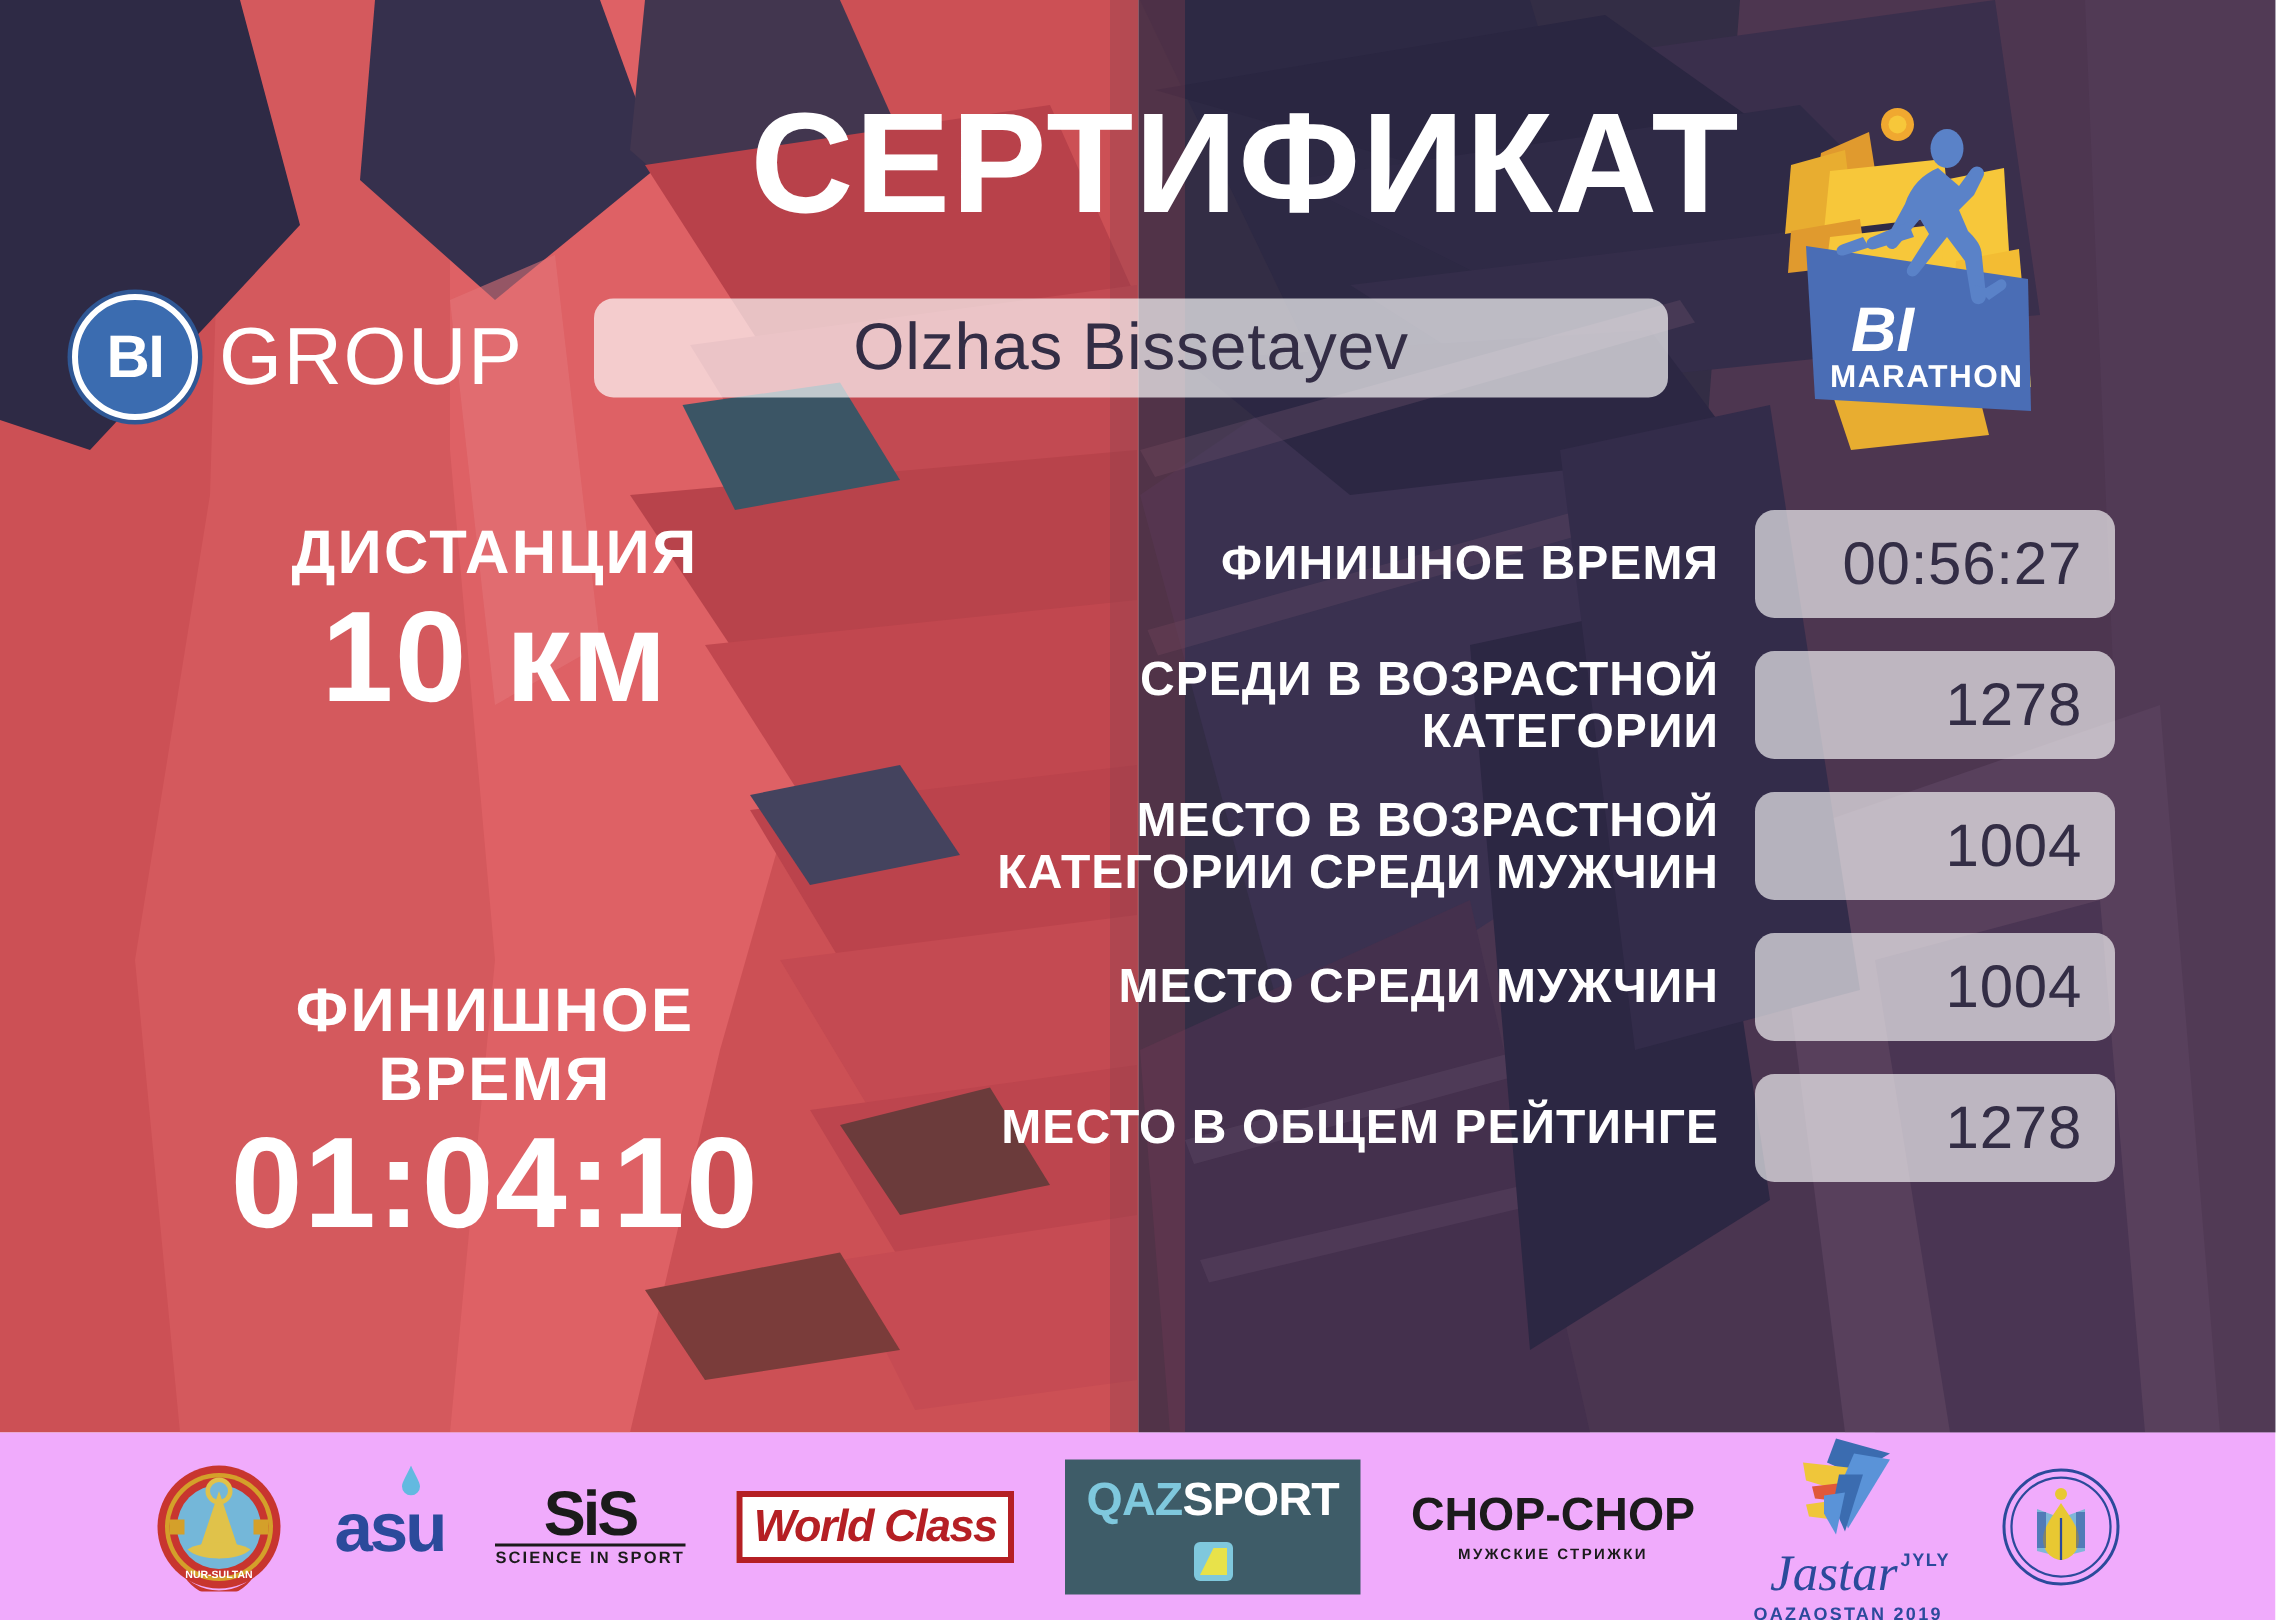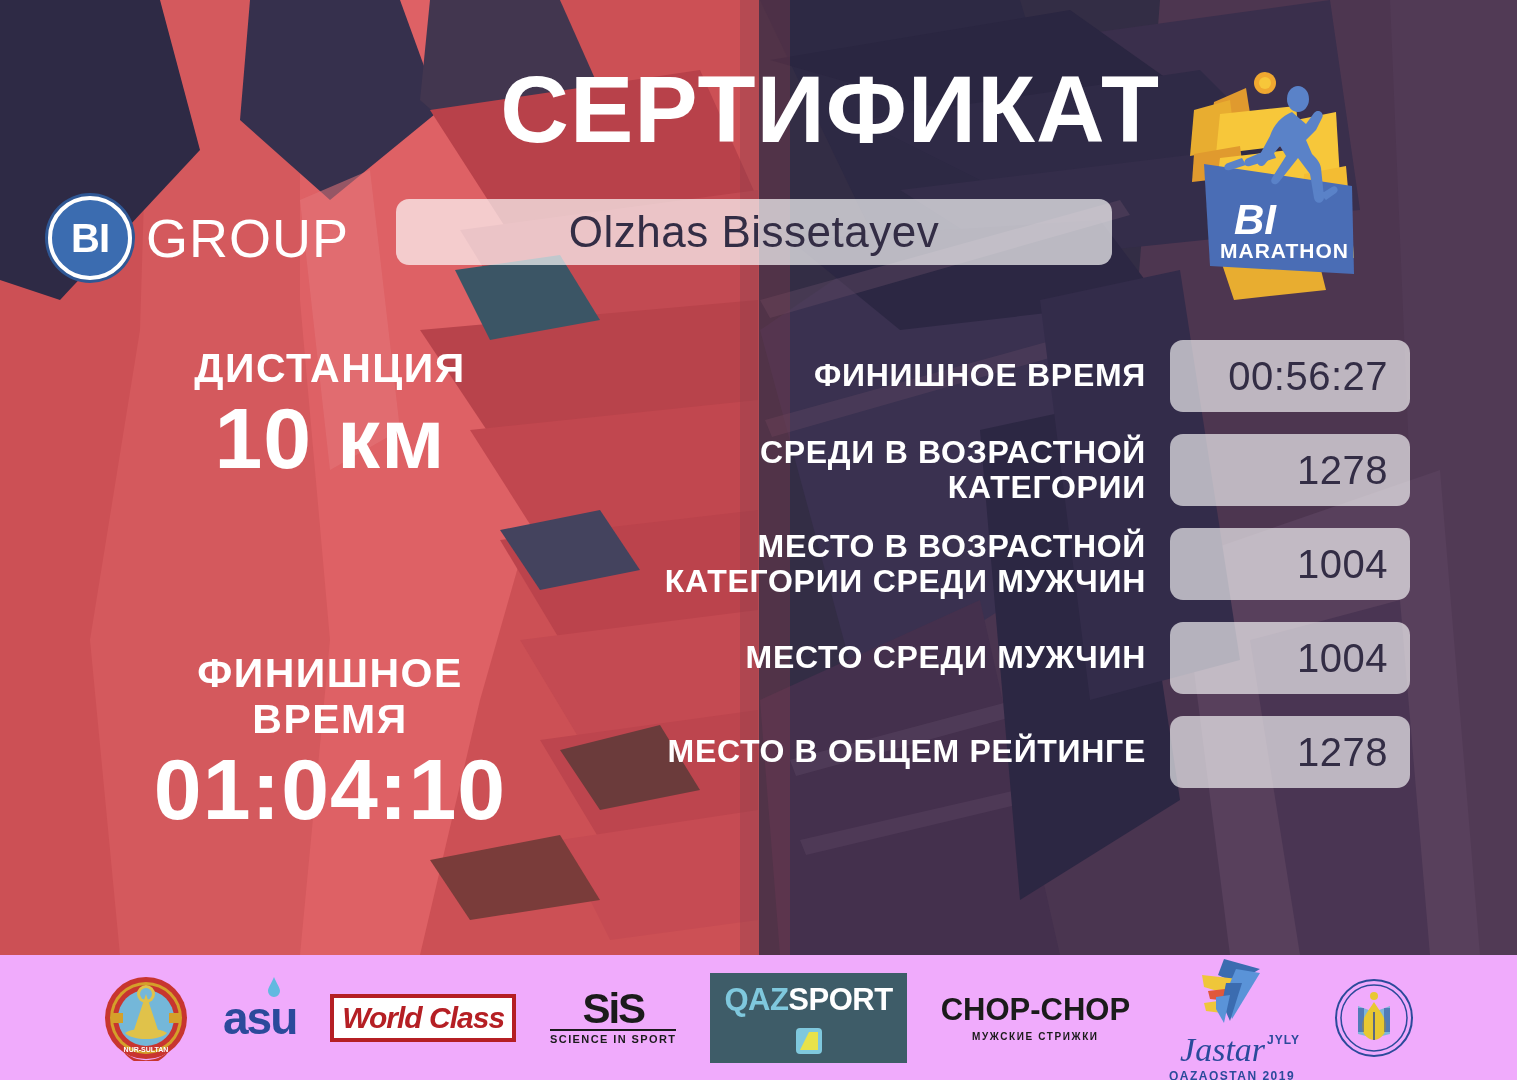--- a/index.html
+++ b/index.html
@@ -261,27 +261,27 @@
 
     <div class="sp">
       <div style="position:relative;">
         <svg width="14" height="20" viewBox="0 0 14 20" style="position:absolute;left:44px;top:-14px;">
           <path d="M7,0 C10,7 13,11 13,14 A6,6 0 0,1 1,14 C1,11 4,7 7,0 Z" fill="#63b9e0"></path>
         </svg>
         <div class="sp-asu">asu</div>
       </div>
     </div>
 
-    <div class="sp sp-wc">
-      <div class="sp-wc-t">World Class</div>
-    </div>
-
     <div class="sp sp-sis">
       <div class="sp-sis-t">SiS</div>
       <div class="sp-sis-s">SCIENCE IN SPORT</div>
+    </div>
+
+    <div class="sp sp-wc">
+      <div class="sp-wc-t">World Class</div>
     </div>
 
     <div class="sp sp-qaz">
       <div class="sp-qaz-t">
         <span class="sp-qaz-a">QAZ</span><span class="sp-qaz-b">SPORT</span>
       </div>
       <svg width="26" height="26" viewBox="0 0 26 26">
         <rect x="0" y="0" width="26" height="26" rx="4" fill="#7fc8dd"></rect>
         <path d="M13,4 L22,4 L22,22 L4,22 Z" fill="#e8e24a"></path>
       </svg>

